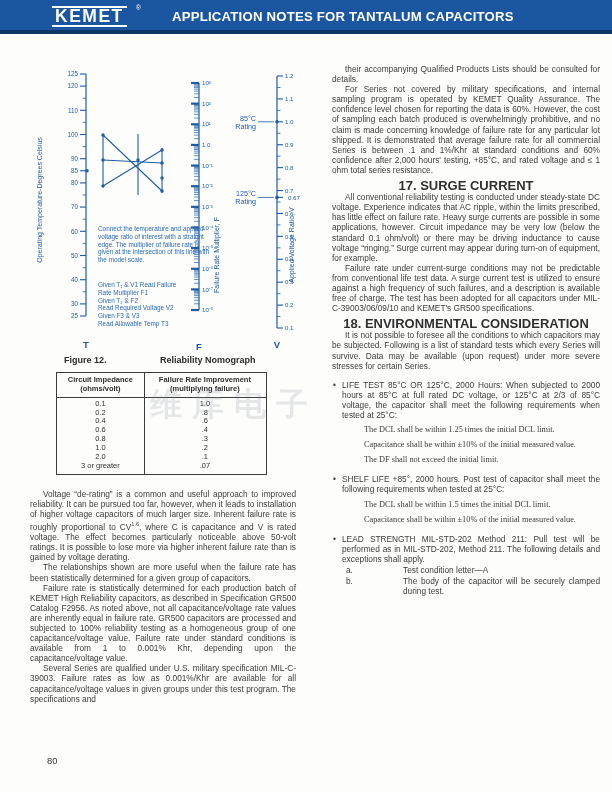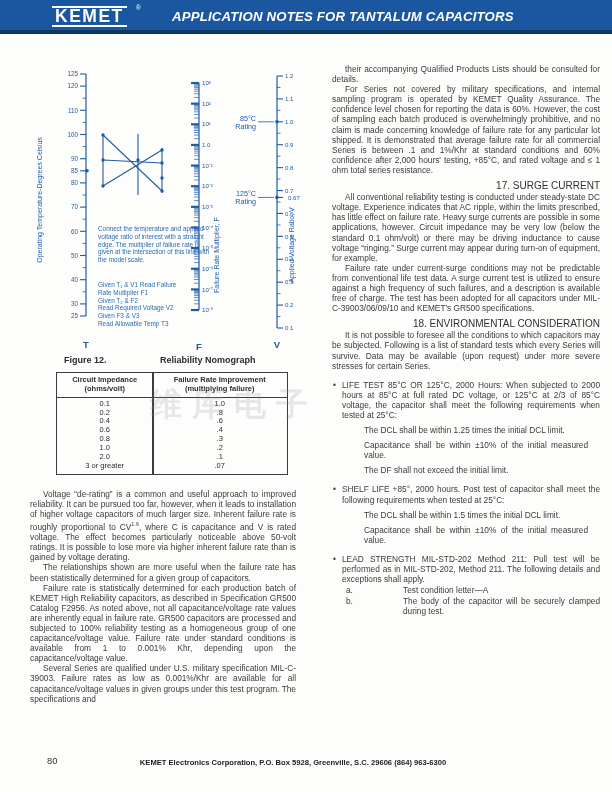--- a/index.html
+++ b/index.html
@@ -8,59 +8,59 @@
           font-family:"Liberation Sans", sans-serif; overflow:hidden;padding-left:12px; }
 
   
   .banner { position:absolute; left:0; top:0; width:612px; height:30px; background:#1a57a0; }
   .banner-dark { position:absolute; left:0; top:30px; width:612px; height:4px; background:#0d3765; }
   .logo { position:absolute; left:52px; top:6px; color:#fff; font-weight:bold; font-size:17.5px;
           letter-spacing:1.5px; line-height:17px; border-top:2.5px solid #fff; border-bottom:2.5px solid #fff;
           padding:0 3px; }
   .logo-r { position:absolute; left:136px; top:4px; color:#fff; font-size:6.5px; }
   .banner-title { position:absolute; left:172px; top:9px; color:#fff; font-weight:bold;
-                  font-size:13.2px; letter-spacing:0.2px; white-space:nowrap;font-style:italic; }
+                  font-size:13.2px; letter-spacing:0.2px; white-space:nowrap; }
 
   
   .figure { position:absolute; left:30px; top:60px; width:272px; height:302px; }
   .nomo-note { position:absolute; left:68px; top:165px; width:117px; font-size:6.4px;
                line-height:7.8px; color:#2b6cb4; }
   .nomo-given { position:absolute; left:68px; top:221px; width:132px; font-size:6.4px;
                 line-height:7.8px; color:#2b6cb4; }
   .fig-cap { position:absolute; font-weight:bold; font-size:9px; color:#2b2b2b; top:355px; white-space:nowrap; }
   .fig-cap.lab { left:64px; }
   .fig-cap.ttl { left:160px; }
 
   
-  .t3 { position:absolute; left:56px; top:372px; width:232px; border:1.3px solid #3c3c3c; }
+  .t3 { position:absolute; left:56px; top:372px; width:211px; border:1.3px solid #3c3c3c; }
   .t3-head { display:flex; border-bottom:1.3px solid #3c3c3c; font-weight:bold; font-size:7.5px;
              line-height:8.8px; text-align:center; color:#2e2e2e; }
   .t3-head > div { padding:3px 2px; }
   .t3-h1 { width:41.5%; }
   .t3-h2 { width:58.5%; }
   .t3-divider { position:absolute; left:41.5%; top:0; bottom:0; width:1.3px; background:#3c3c3c; }
   .t3-body { font-size:7.5px; line-height:8.9px; color:#2e2e2e; padding:2px 0 3px 0; }
   .t3-row { display:flex; text-align:center; }
   .t3-row .c0 { width:41.5%; }
   .t3-row .c1 { width:58.5%; }
   .t3-cap { position:absolute; left:36px; top:478px; width:264px; text-align:center;
             font-weight:bold; font-size:8.2px; color:#2e2e2e; white-space:nowrap; }
   .t3-cap .gap { display:inline-block; width:10px; }
 
   
   .col { position:absolute; font-size:8.3px; line-height:10.1px; color:#3b3b3b; text-align:justify; }
   .left-col { left:30px; top:489px; width:266px; }
   .right-col { left:332px; top:64px; width:268px; }
   p.body { margin:0; text-indent:13px; }
   sup { font-size:5.5px; }
-  h3.sec { font-size:10px; font-weight:normal; color:#303030; margin:6px 0 1px 0; text-align:right; }
+  h3.sec { font-size:13px; font-weight:bold; color:#303030; margin:6px 0 1px 0; text-align:center; }
   .bullet { display:flex; margin-top:9px; }
   .bullet .bchar { flex:0 0 10px; padding-left:1px; }
   .bullet .btext { flex:1; text-align:justify; }
-  .sub { margin:5px 12px 0 32px; text-align:justify; }
+  .sub { margin:5px 12px 0 32px; text-align:justify;font-family:Liberation Serif, serif; }
   .lettered { display:flex; margin:1px 0 0 14px; }
   .lettered .ltr { flex:0 0 13px; }
   .lettered .ltext { flex:1; text-align:justify;margin-left:44px; }
 
   
   .pagenum { position:absolute; left:47px; top:756px; font-size:9.3px; color:#333; }
   .footer { position:absolute; left:0; top:758px; width:586px; text-align:center;
             font-weight:bold; font-size:7.6px; color:#222; white-space:nowrap; }
 
   
@@ -398,15 +398,14 @@
       <div class="ltr">a.</div>
       <div class="ltext">Test condition letter—A</div>
     </div>
     <div class="lettered">
       <div class="ltr">b.</div>
       <div class="ltext">The body of the capacitor will be securely clamped during test.</div>
     </div>
   </div>
 
   <div class="pagenum">80</div>
-  <div class="footer">KEMET Electronics Corporation, P.O. Box 5928, Greenville, S.C. 29606 (864) 963-6300</div>
 
 </div>
 
 </body></html>

